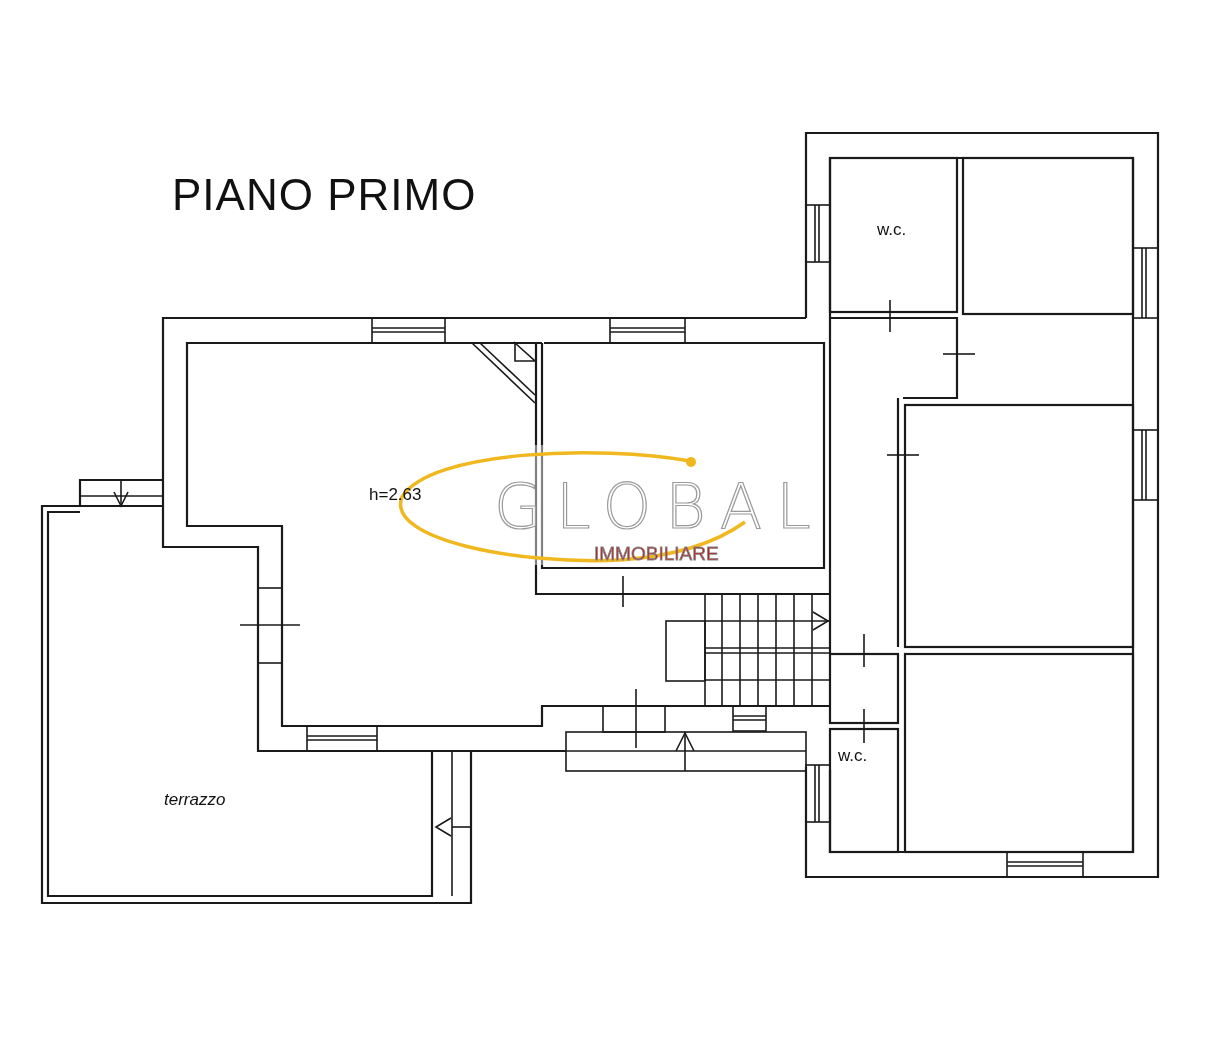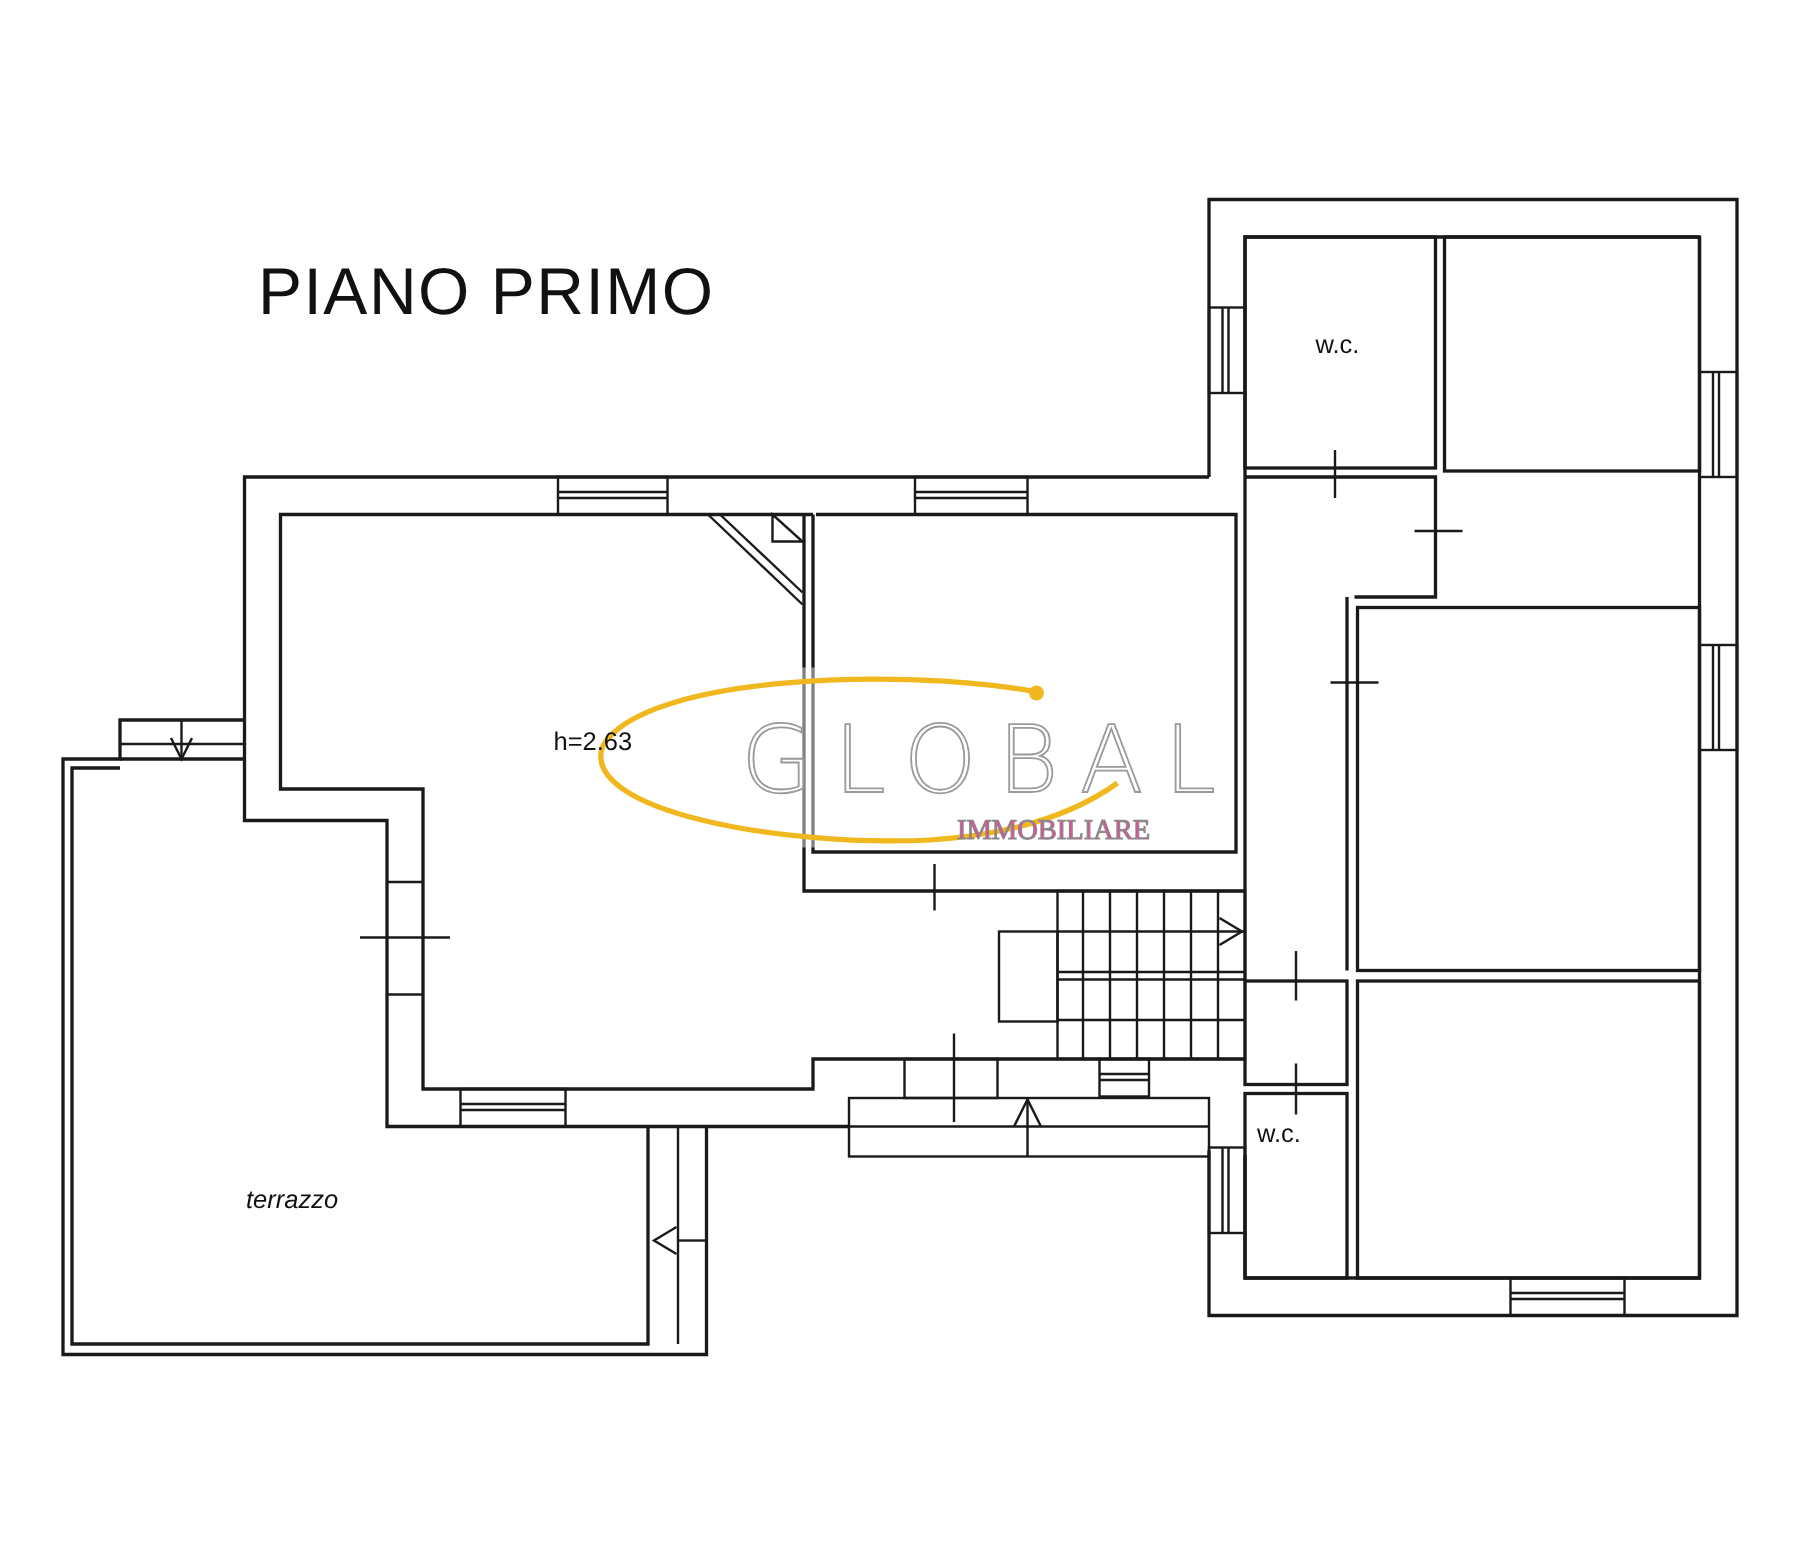--- a/index.html
+++ b/index.html
@@ -3,21 +3,21 @@
 <meta charset="utf-8">
 <style>
   html, body { margin: 0; padding: 0; background: #ffffff; }
   body { width: 1206px; height: 1043px; position: relative; overflow: hidden; font-family: "Liberation Sans", sans-serif; }
   #plan { position: absolute; left: 0; top: 0; width: 1206px; height: 1043px; }
   .wall { fill: none; stroke: #1a1a1a; stroke-width: 2.2; }
   .thin { fill: none; stroke: #1a1a1a; stroke-width: 1.6; }
   .title { position: absolute; left: 172px; top: 170px; font-size: 44px; color: #111; letter-spacing: 1px; font-family: "Liberation Sans", sans-serif; }
   .label { position: absolute; font-size: 17px; color: #111; font-family: "Liberation Sans", sans-serif; }
   .wm-global { position: absolute; left: 462px; top: 470px; font-size: 62px; letter-spacing: 14px; color: #fff; -webkit-text-stroke: 1.2px #9a9a9a; font-family: "DejaVu Sans", sans-serif; font-weight: 200; margin-left: 32px; }
-  .wm-sub { position: absolute; left: 594px; top: 543px; font-size: 19px; color: #ec4899; -webkit-text-stroke: 0.8px #8a8a8a; letter-spacing: 0px; font-family: Liberation Serif, serif; margin-left: 44px; }
+  .wm-sub { position: absolute; left: 594px; top: 543px; font-size: 19px; color: #b91c1c; -webkit-text-stroke: 0.8px #8a8a8a; letter-spacing: 0px; font-family: Liberation Sans, sans-serif; }
 </style>
 </head>
 <body>
 
 <svg id="plan" viewBox="0 0 1206 1043" xmlns="http://www.w3.org/2000/svg">
 
   <g>
     <path class="wall" d="M806,318 L806,133 L1158,133 L1158,877 L806,877 L806,767"></path>
     <path class="wall" d="M830,318 L830,158 L1133,158"></path>
     <path class="wall" d="M1133,158 L1133,852 L830,852 L830,770"></path>

